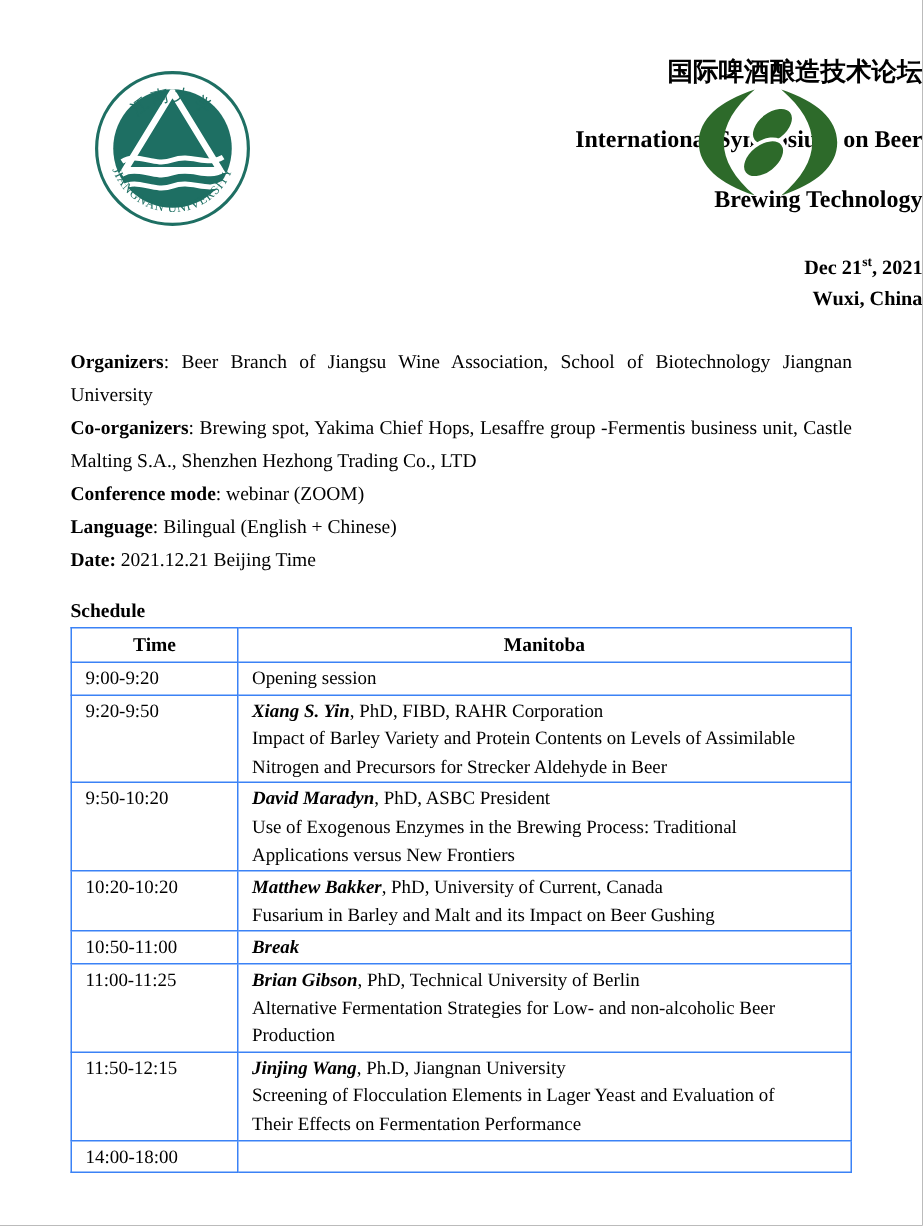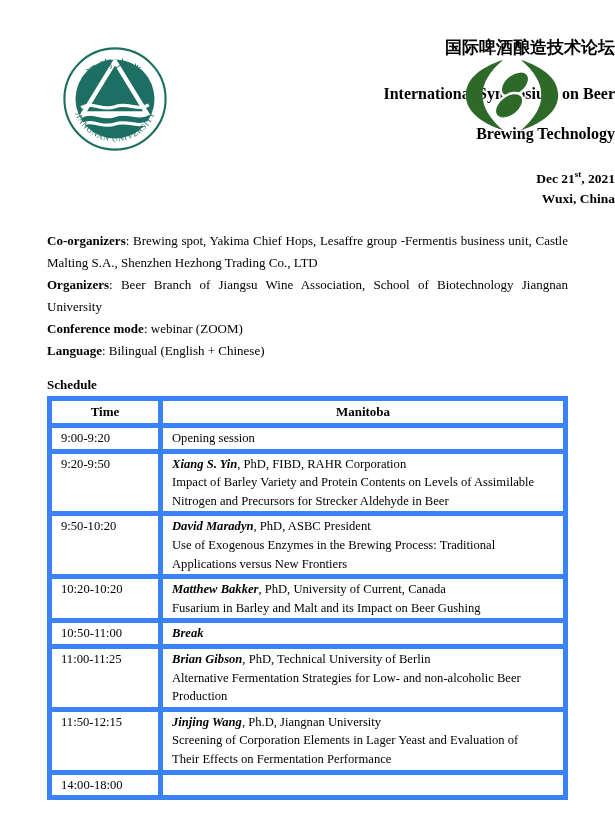--- a/index.html
+++ b/index.html
@@ -31,21 +31,21 @@
   
   .sched-heading { margin: 15px 47px 3px 47px; font-size: 13px; font-weight: bold; }
   table.sched {
     border-collapse: collapse;
     margin: 0 47px;
     width: 521px;
     table-layout: fixed;
     font-size: 12.6px;
   }
   table.sched th, table.sched td {
-    border: 5px solid #3b82f6;
+    border: 1px solid #3b82f6;
     padding: 1px 9px;
     vertical-align: top;
     line-height: 18.6px;
   }
   table.sched th { font-weight: bold; text-align: center; font-size: 13px; padding: 2px 4px; }
   col.c-time { width: 111px; }
   .speaker { font-weight: bold; font-style: italic; }
 </style>
 </head>
 <body>
@@ -89,24 +89,25 @@
 
   <div class="titles">
     <div class="title-cn">国际啤酒酿造技术论坛</div>
     <div class="title-en1">International Symposium on Beer</div>
     <div class="title-en2">Brewing Technology</div>
     <div class="date-line"><span>Dec 21</span><sup>st</sup><span>, 2021</span></div>
     <div class="loc-line">Wuxi, China</div>
   </div>
 
   <div class="info">
+    <p class="justify"><span class="lbl">Organizers</span><span>: Beer Branch of Jiangsu Wine Association, School of Biotechnology Jiangnan University</span></p>
     <p class="justify"><span class="lbl">Co-organizers</span><span>: Brewing spot, Yakima Chief Hops, Lesaffre group -Fermentis business unit, Castle Malting S.A., Shenzhen Hezhong Trading Co., LTD</span></p>
-    <p class="justify"><span class="lbl">Organizers</span><span>: Beer Branch of Jiangsu Wine Association, School of Biotechnology Jiangnan University</span></p>
     <p><span class="lbl">Conference mode</span><span>: webinar (ZOOM)</span></p>
     <p><span class="lbl">Language</span><span>: Bilingual (English + Chinese)</span></p>
+    <p><span class="lbl">Date:</span><span> 2021.12.21 Beijing Time</span></p>
   </div>
 
   <div class="sched-heading">Schedule</div>
 
   <table class="sched">
     <colgroup>
         <col class="c-time">
         <col>
       </colgroup>
     <tbody>
@@ -154,21 +155,21 @@
       <td>
         <div><span class="speaker">Brian Gibson</span><span>, PhD, Technical University of Berlin</span></div>
         <div><span class="speaker"></span><span>Alternative Fermentation Strategies for Low- and non-alcoholic Beer</span></div>
         <div><span class="speaker"></span><span>Production</span></div>
       </td>
     </tr>
     <tr>
       <td>11:50-12:15</td>
       <td>
         <div><span class="speaker">Jinjing Wang</span><span>, Ph.D, Jiangnan University</span></div>
-        <div><span class="speaker"></span><span>Screening of Corporation Elements in Lager Yeast and Evaluation of</span></div>
+        <div><span class="speaker"></span><span>Screening of Flocculation Elements in Lager Yeast and Evaluation of</span></div>
         <div><span class="speaker"></span><span>Their Effects on Fermentation Performance</span></div>
       </td>
     </tr>
     <tr>
       <td>14:00-18:00</td>
       <td>
         
       </td>
     </tr>
 

